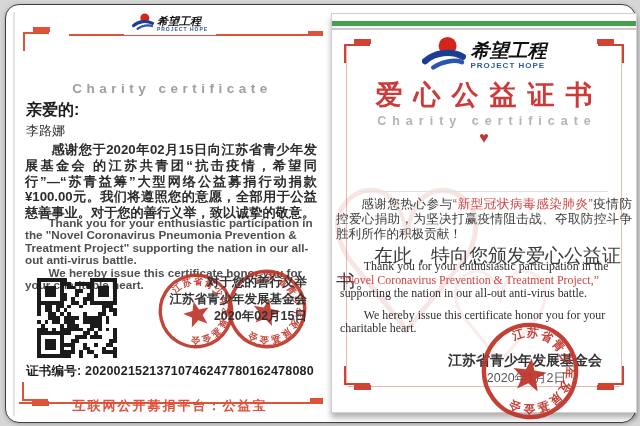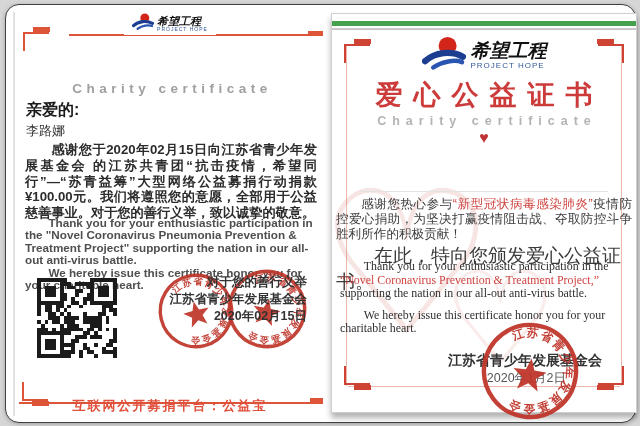--- a/index.html
+++ b/index.html
@@ -61,21 +61,21 @@
     box-shadow:0 5px 6px rgba(0,0,0,.30);}
   .cr-green{left:0;right:0;top:7px;height:5px;background:#46a14e;}
   .cr-gray{left:0;right:0;top:14px;height:2px;background:#c9c9c9;}
   .frame{position:absolute;background:#ecb9ad;}
   .cr-frame-l{left:14px;top:30px;bottom:26px;width:1px;}
   .cr-frame-r{right:14px;top:30px;bottom:26px;width:1px;}
   .cr-frame-b{left:16px;right:16px;top:372px;height:1px;}
   .cr-logo{top:22px;left:0;right:0;display:flex;justify-content:center;align-items:center;gap:5px;}
   .brand-cn{font-family:"Liberation Serif","DejaVu Serif",serif;font-weight:bold;
     font-style:italic;color:#111;}
-  .brand-en{color:#31599c;font-weight:400;letter-spacing:1px;}
+  .brand-en{color:#31599c;font-weight:700;letter-spacing:1px;}
   .cr-title{top:66px;font-size:27px;line-height:30px;font-weight:bold;color:#cd3a3a;
     letter-spacing:11px;padding-left:11px;}
   .cr-sub{top:100px;font-size:12.5px;font-weight:600;color:#b3b3b3;letter-spacing:6px;padding-left:6px;}
   .cr-heart{top:115px;font-size:16px;color:#bf3434;}
   .cr-certno{top:134px;font-size:12.5px;color:#222;font-family:"Liberation Serif","DejaVu Serif",serif;}
   .cr-name{top:150px;font-size:17px;font-weight:600;color:#2e2e2e;letter-spacing:6px;padding-left:6px;}
   .cr-divider{left:28px;right:28px;top:177px;height:1px;background:#e3e3e3;}
   .cr-body-cn{top:183px;left:4px;width:296px;font-size:12.6px;line-height:15px;
     color:#3b3b3b;text-indent:2em;text-align:justify;margin:0;}
   .cr-body-cn2{top:229px;left:4px;width:296px;font-size:19px;color:#3b3b3b;text-indent:2em;margin:0;}
@@ -394,20 +394,24 @@
         </svg></div>
     <div class="seal seal-b"><svg viewBox="0 0 100 100" width="100%" height="100%">
           <defs>
             <path id="arc1" d="M50,50 m-35,0 a35,35 0 1,1 70,0 a35,35 0 1,1 -70,0" fill="none"></path>
           </defs>
           <circle cx="50" cy="50" r="47" fill="none" stroke="#bf362b" stroke-width="4.5"></circle>
           <text font-size="12" font-weight="bold" fill="#bf362b" letter-spacing="1.5"><textPath href="#arc1" startOffset="15%">江苏省青少年发展基金会</textPath></text>
           <polygon points="50,37 54.4,48.9 67.1,49.4 57.1,57.3 60.6,69.6 50,62.5 39.4,69.6 42.9,57.3 32.9,49.4 45.6,48.9" fill="#bf362b"></polygon>
         </svg></div>
 
+    <div class="abs center cl-certno">
+      <span>证书编号:</span>
+      <span>20200215213710746247780162478080</span>
+    </div>
     <div class="abs center cl-footer">互联网公开募捐平台：公益宝</div>
   </div>
 
   <div class="cert-right">
     <div class="abs cr-green"></div>
     <div class="abs cr-gray"></div>
     <div class="frame cr-frame-l"></div>
     <div class="frame cr-frame-r"></div>
     <div class="frame cr-frame-b"></div>
     <div class="corner" style="left:12px;top:25px;">

